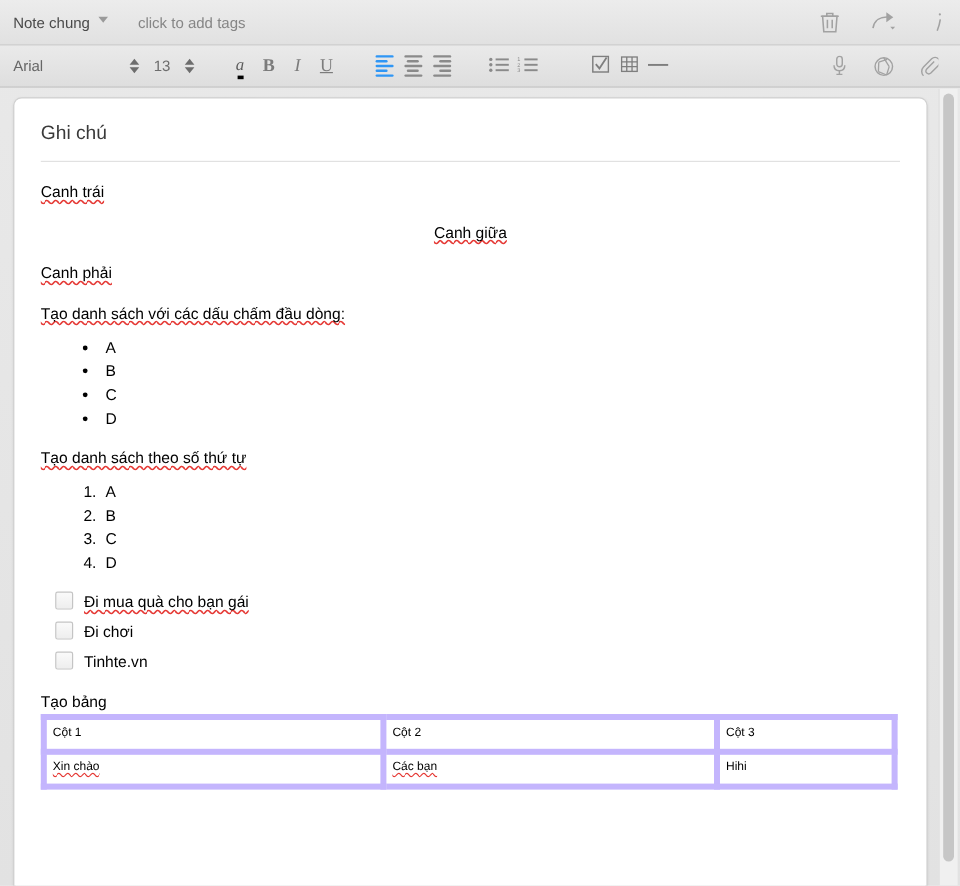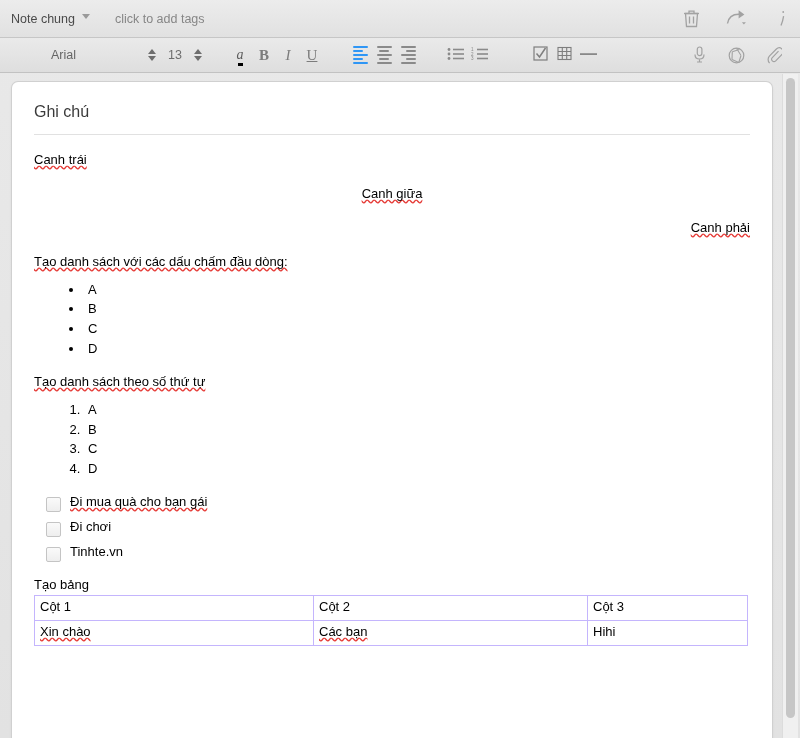--- a/index.html
+++ b/index.html
@@ -67,21 +67,20 @@
 
   
   .toolbar {
     position: relative;
     height: 34px;
     background: linear-gradient(#eaeaea, #dedede);
     border-bottom: 1px solid #c2c2c2;
     display: flex;
     align-items: center;
     font-size: 12px;
-    padding-left: 40px;
   }
   .font-name {
     margin-left: 11px;
     width: 95px;
     font-size: 12.5px;
     color: #666;
   }
   .stepper {
     display: flex;
     flex-direction: column;
@@ -193,57 +192,57 @@
   }
 
   .sp { text-decoration: underline wavy #e53935; text-decoration-skip-ink: none; }
   .blue { color: #2222ee; }
   .bold { font-weight: bold; }
   .ital { font-style: italic; }
   .undl { text-decoration: underline; }
 
   p.para { margin: 0 0 15px 0; }
   .align-c { text-align: center; }
-  .align-r { text-align: right; }
+  .align-r { text-align: left; }
 
   ul.doc-list, ol.doc-list {
     margin: 9px 0 14px 0;
     padding-left: 50px;
   }
   ul.doc-list li, ol.doc-list li {
     margin: 0 0 1px 0;
     padding-left: 4px;
   }
 
   .check-row {
     display: flex;
-    align-items: flex-end;
+    align-items: flex-start;
     gap: 9px;
     margin: 6px 0 6px 12px;
   }
   .checkbox {
     width: 13px;
     height: 13px;
     border: 1px solid #c4c4c4;
     border-radius: 2px;
     background: linear-gradient(#fafafa, #eeeeee);
     flex: none;
   }
 
   .tbl-label { margin: 14px 0 0 0; }
   table.doc-table {
     border-collapse: collapse;
     width: 714px;
     table-layout: fixed;
     margin-bottom: 14px;
   }
   table.doc-table td {
-    border: 1px solid #c4b5fd;
+    border: 5px solid #c4b5fd;
     padding: 2px 5px;
-    font-size: 13px;
+    font-size: 10px;
     height: 20px;
     vertical-align: middle;
   }
   .col1 { width: 268px; }
   .col2 { width: 263px; margin-top: 40px; }
 
   .watermark {
     position: absolute;
     right: 18px;
     bottom: 10px;

